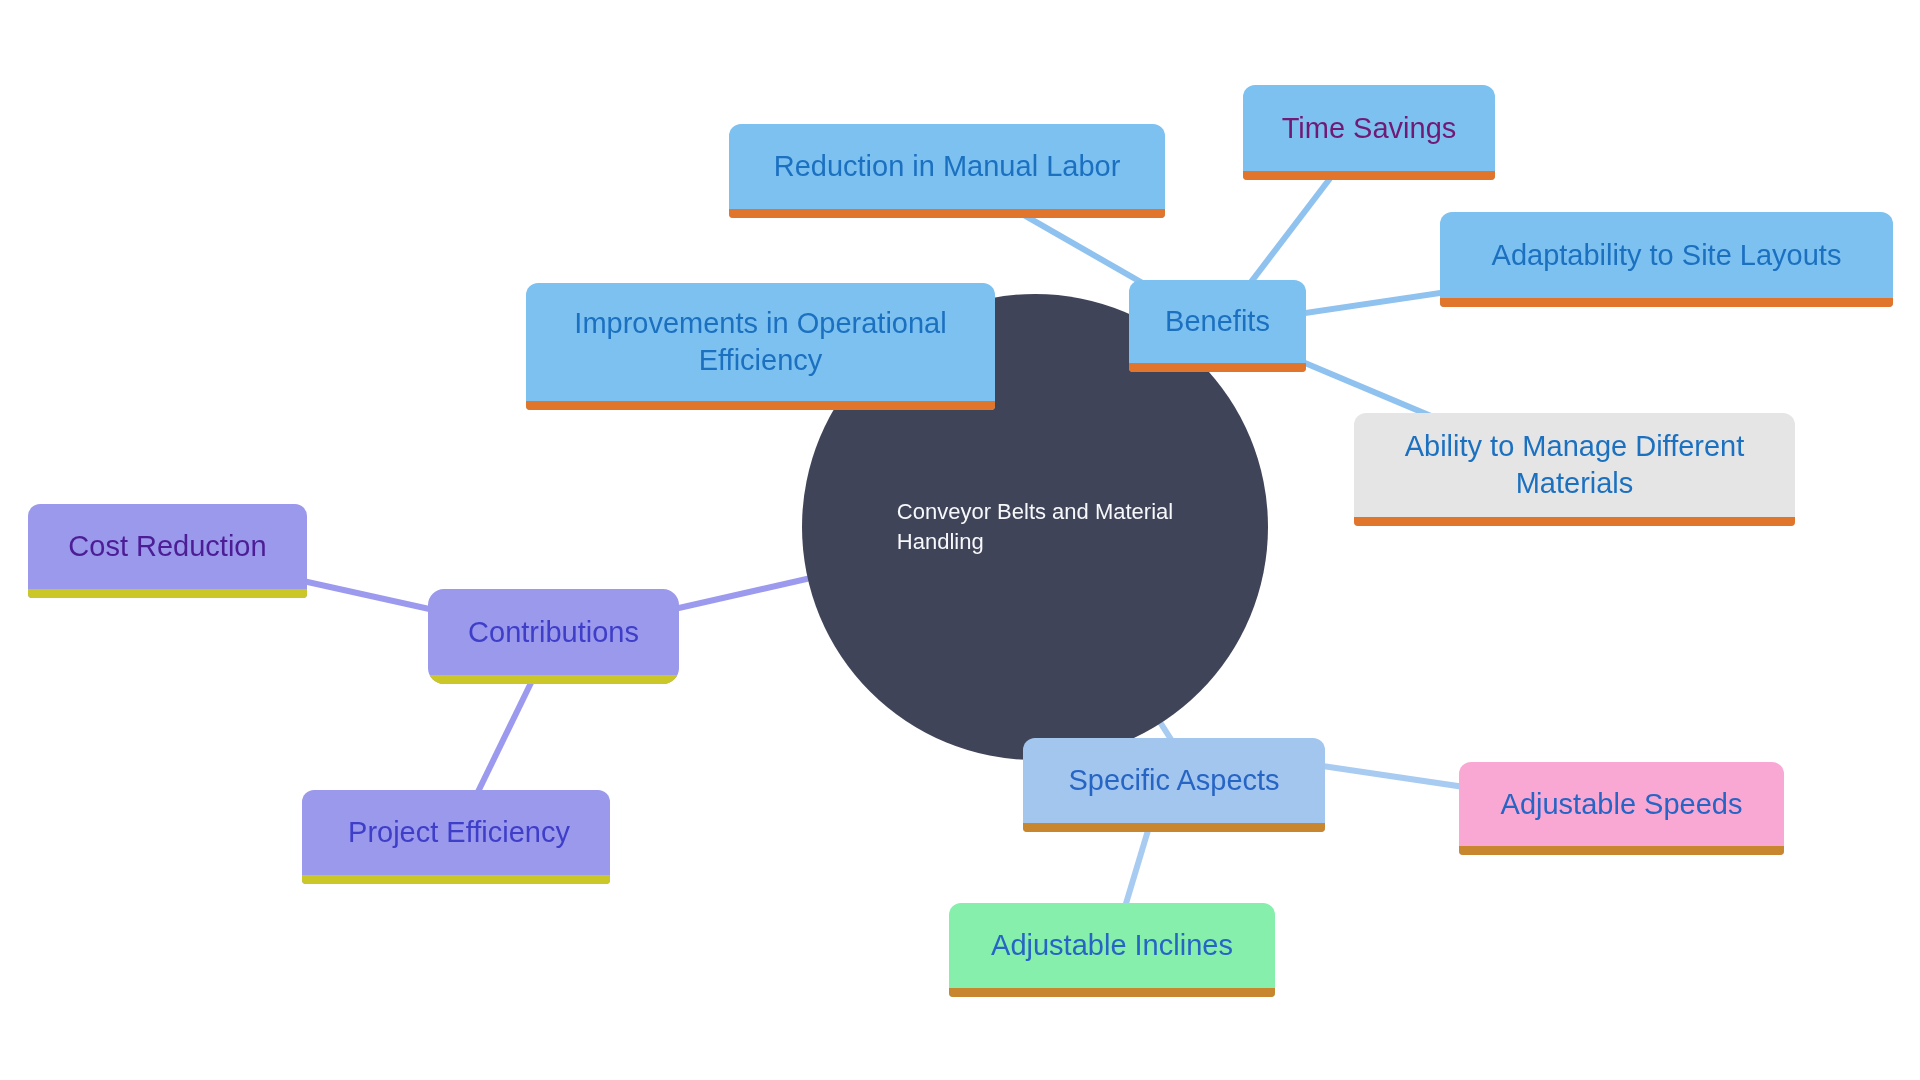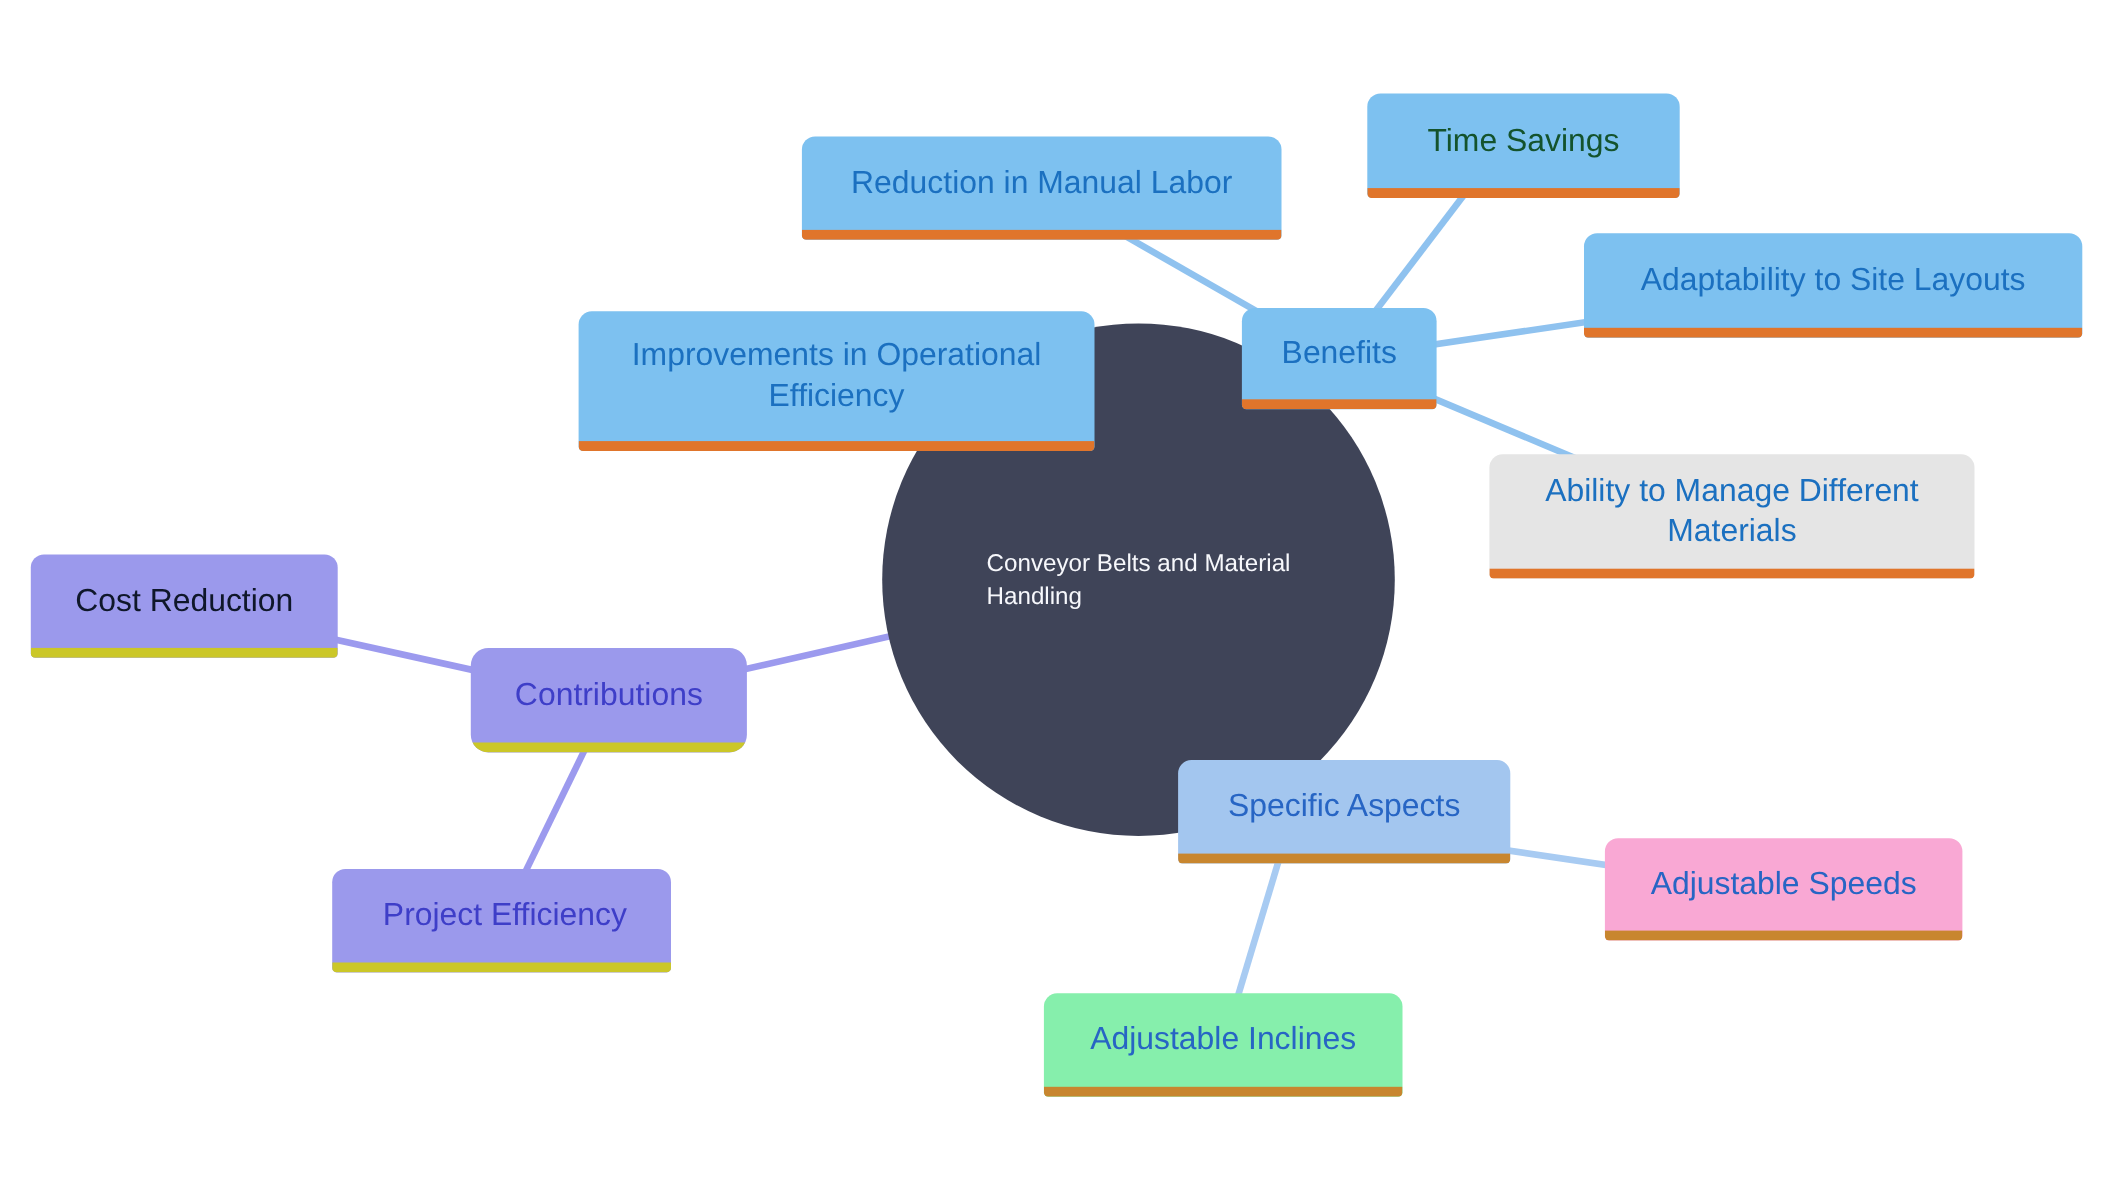--- a/index.html
+++ b/index.html
@@ -68,26 +68,26 @@
       <line x1="1217.5" y1="326" x2="1666.5" y2="259.5" stroke="#8fc2ef" stroke-width="6"></line>
       <line x1="1217.5" y1="326" x2="1574.5" y2="476.5" stroke="#8fc2ef" stroke-width="6"></line>
       <line x1="553.5" y1="636.5" x2="167.5" y2="551" stroke="#9c9aee" stroke-width="6"></line>
       <line x1="553.5" y1="636.5" x2="456" y2="837" stroke="#9c9aee" stroke-width="6"></line>
       <line x1="1174" y1="744" x2="1609.5" y2="808.5" stroke="#a8cbf2" stroke-width="6"></line>
       <line x1="1174" y1="744" x2="1112" y2="950" stroke="#a8cbf2" stroke-width="6"></line>
     </svg>
 <div class="central" style="left: 802px; top: 294px; width: 466px; height: 466px; background: rgb(63, 68, 88); color: rgb(247, 248, 252);"><span>Conveyor Belts and Material
 Handling</span></div>
     <div class="node" style="left: 1129px; top: 280px; width: 177px; height: 92px; background: rgb(125, 193, 240); color: rgb(27, 112, 192);"><span>Benefits</span><div class="bar" style="background: rgb(224, 117, 43);"></div></div>
-    <div class="node" style="left: 1243px; top: 85px; width: 284px; height: 95px; background: rgb(125, 193, 240); color: #14532d;"><span>Time Savings</span><div class="bar" style="background: rgb(224, 117, 43);"></div></div>
+    <div class="node" style="left: 1243px; top: 85px; width: 252px; height: 95px; background: rgb(125, 193, 240); color: #701a75;"><span>Time Savings</span><div class="bar" style="background: rgb(224, 117, 43);"></div></div>
     <div class="node" style="left: 729px; top: 124px; width: 436px; height: 94px; background: rgb(125, 193, 240); color: rgb(27, 112, 192);"><span>Reduction in Manual Labor</span><div class="bar" style="background: rgb(224, 117, 43);"></div></div>
     <div class="node" style="left: 1440px; top: 212px; width: 453px; height: 95px; background: rgb(125, 193, 240); color: rgb(27, 112, 192);"><span>Adaptability to Site Layouts</span><div class="bar" style="background: rgb(224, 117, 43);"></div></div>
     <div class="node" style="left: 1354px; top: 413px; width: 441px; height: 113px; background: #e5e5e5; color: rgb(27, 112, 192);"><span>Ability to Manage Different
 Materials</span><div class="bar" style="background: rgb(224, 117, 43);"></div></div>
     <div class="node" style="left: 526px; top: 283px; width: 469px; height: 127px; background: rgb(125, 193, 240); color: rgb(27, 112, 192);"><span>Improvements in Operational
 Efficiency</span><div class="bar" style="background: rgb(224, 117, 43);"></div></div>
     <div class="node" style="left: 428px; top: 589px; width: 251px; height: 95px; background: rgb(155, 153, 236); color: rgb(62, 62, 200); border-radius: 16px;"><span>Contributions</span><div class="bar" style="background: rgb(203, 199, 40);"></div></div>
-    <div class="node" style="left: 28px; top: 504px; width: 279px; height: 94px; background: rgb(155, 153, 236); color: #0f172a;"><span>Cost Reduction</span><div class="bar" style="background: rgb(203, 199, 40);"></div></div>
+    <div class="node" style="left: 28px; top: 504px; width: 279px; height: 94px; background: rgb(155, 153, 236); color: #4c1d95;"><span>Cost Reduction</span><div class="bar" style="background: rgb(203, 199, 40);"></div></div>
     <div class="node" style="left: 302px; top: 790px; width: 308px; height: 94px; background: rgb(155, 153, 236); color: rgb(62, 62, 200); padding-left: 20px;"><span>Project Efficiency</span><div class="bar" style="background: rgb(203, 199, 40);"></div></div>
-    <div class="node" style="left: 1023px; top: 691px; width: 302px; height: 94px; background: rgb(163, 198, 239); color: rgb(39, 101, 196); margin-left: 48px;"><span>Specific Aspects</span><div class="bar" style="background: rgb(200, 134, 47);"></div></div>
+    <div class="node" style="left: 1023px; top: 738px; width: 302px; height: 94px; background: rgb(163, 198, 239); color: rgb(39, 101, 196);"><span>Specific Aspects</span><div class="bar" style="background: rgb(200, 134, 47);"></div></div>
     <div class="node" style="left: 1447px; top: 762px; width: 325px; height: 93px; background: #f9a8d4; color: rgb(39, 101, 196); margin-left: 12px;"><span>Adjustable Speeds</span><div class="bar" style="background: rgb(200, 134, 47);"></div></div>
     <div class="node" style="left: 949px; top: 903px; width: 326px; height: 94px; background: #86efac; color: rgb(39, 101, 196);"><span>Adjustable Inclines</span><div class="bar" style="background: rgb(200, 134, 47);"></div></div>
   </div>
 
 </body></html>

